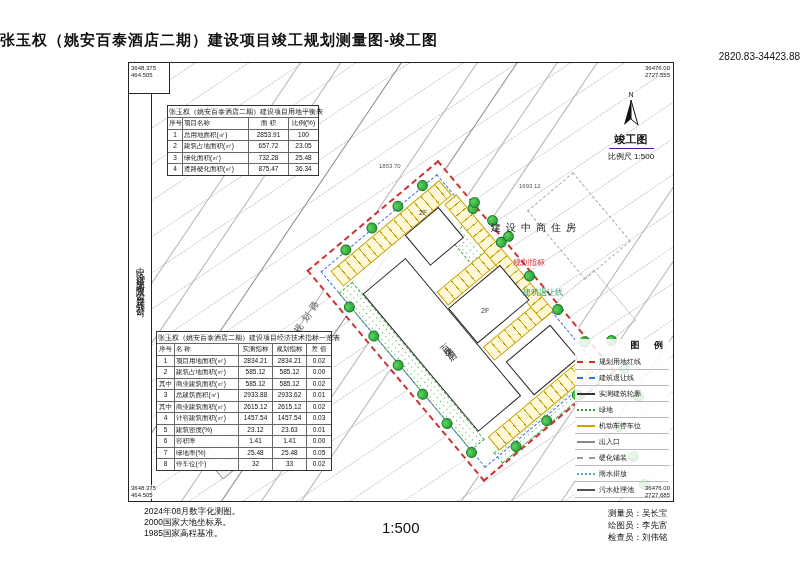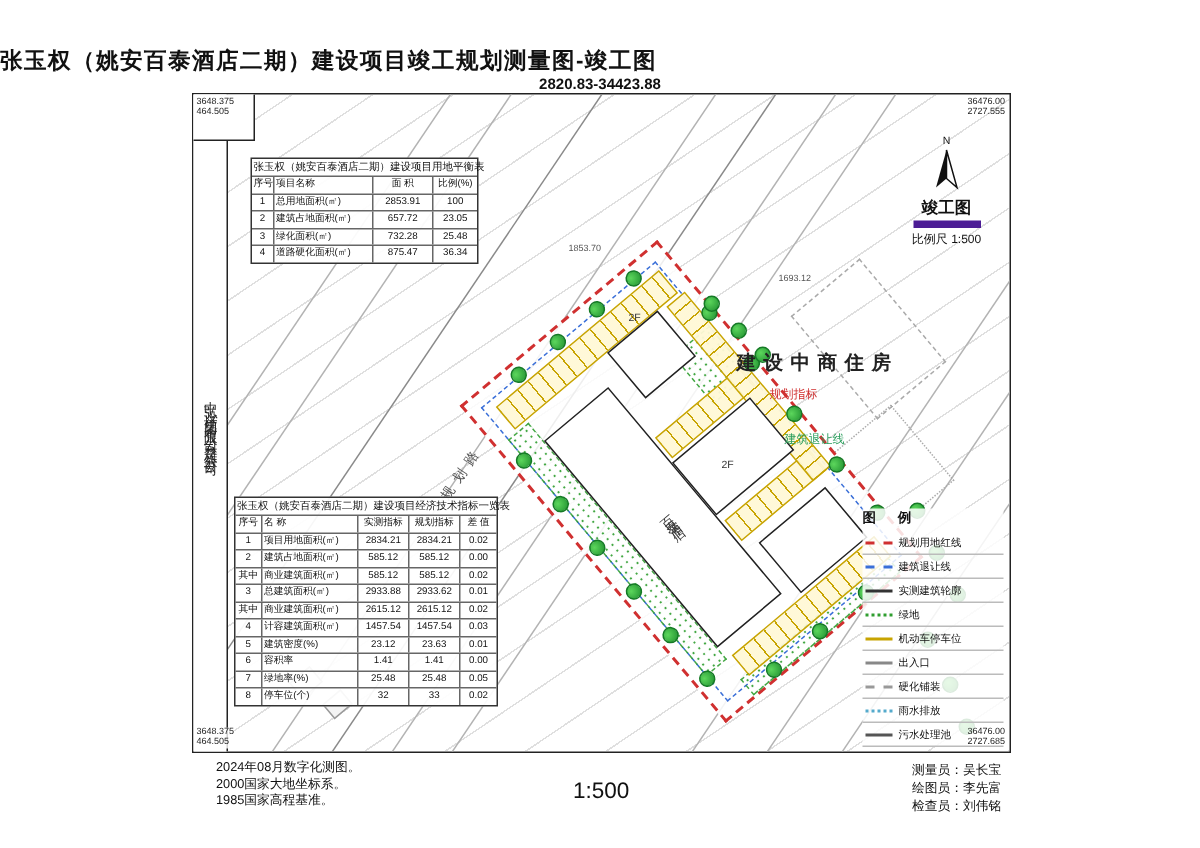--- a/index.html
+++ b/index.html
@@ -1,20 +1,20 @@
 <!DOCTYPE html>
 <html><head>
 <meta charset="utf-8">
 <style>
   html,body{margin:0;padding:0;background:#fff;}
   #app{position:relative;width:800px;height:565px;background:#fff;overflow:hidden;
        font-family:"Liberation Sans",sans-serif;color:#111;}
   .title{position:absolute;top:31px;left:0;width:100%;text-align:left;
          font-size:15px;font-weight:bold;letter-spacing:1px;}
-  .subtitle{position:absolute;top:51px;left:0;width:100%;text-align:center;font-size:10px;font-weight:bold;}
+  .subtitle{position:absolute;top:51px;left:0;width:100%;text-align:right;font-size:10px;}
   #frame{position:absolute;left:128px;top:62px;width:544px;height:438px;border:1px solid #222;}
   #strip{position:absolute;left:0;top:0;width:22px;height:100%;border-right:1px solid #222;
          display:flex;align-items:center;justify-content:center;background:#fff;z-index:5;}
   .vtext{writing-mode:vertical-rl;text-orientation:upright;font-size:9px;letter-spacing:3px;color:#222;}
   .corner{position:absolute;font-size:6px;line-height:7px;color:#222;z-index:6;}
   .corner.tl{left:0;top:0;width:36px;height:26px;border-right:1px solid #222;border-bottom:1px solid #222;padding:2px;background:#fff;}
   .corner.bl{left:2px;bottom:2px;background:rgba(255,255,255,.8);}
   .corner.tr{right:3px;top:2px;text-align:right;}
   .corner.br{right:3px;bottom:2px;text-align:right;}
   #map{position:absolute;left:22px;top:0;width:522px;height:438px;overflow:hidden;}
@@ -30,35 +30,35 @@
       background-size:5px 5px;border:1px dashed #2f9e2f;opacity:.9;}
   .park{position:absolute;border:1px solid #c8a400;
         background:repeating-linear-gradient(90deg,rgba(255,248,214,.95) 0 8px,#c8a400 8px 9px);}
   .park.v{background:repeating-linear-gradient(0deg,rgba(255,248,214,.95) 0 8px,#c8a400 8px 9px);}
   .bldg{position:absolute;background:#fff;border:1.5px solid #222;box-sizing:border-box;}
   .hlabel{width:100%;height:100%;display:flex;align-items:center;justify-content:center;}
   .hlabel span{writing-mode:vertical-rl;text-orientation:upright;font-size:9px;letter-spacing:3px;color:#333;}
   .tree{position:absolute;width:11px;height:11px;border-radius:50%;
         background:radial-gradient(circle at 35% 35%,#5cd65c,#1f8f2f);border:1px solid #157a26;box-sizing:border-box;}
   .maplbl{position:absolute;z-index:3;white-space:nowrap;}
-  .lbl-neighbor{left:340px;top:170px;font-size:13px;letter-spacing:5px;color:#222;font-weight:bold;}
+  .lbl-neighbor{left:340px;top:158px;font-size:10px;letter-spacing:5px;color:#222;}
   .lbl-red{left:362px;top:194px;font-size:8px;color:#d03030;}
   .lbl-setb{left:372px;top:224px;font-size:8px;color:#2a9d5c;}
   .lbl-2f-a{left:268px;top:146px;font-size:7px;color:#333;}
   .lbl-2f-b{left:330px;top:244px;font-size:7px;color:#333;}
   .dim-a{left:228px;top:100px;font-size:6px;color:#555;}
   .dim-b{left:368px;top:120px;font-size:6px;color:#555;}
   .road-label{left:140px;top:266px;transform:rotate(-56deg);transform-origin:0 0;
               font-size:9px;letter-spacing:5px;color:#555;}
   .north{position:absolute;left:438px;top:28px;width:84px;text-align:center;z-index:3;}
   .north .n{font-size:7px;line-height:8px;}
-  .north .dlabel{font-size:11px;font-weight:bold;border-bottom:5px solid #4c1d95;display:inline-block;padding:0 6px 1px;}
+  .north .dlabel{font-size:11px;font-weight:bold;border-bottom:1px solid #4c1d95;display:inline-block;padding:0 6px 1px;}
   .north .slabel{font-size:8px;margin-top:2px;}
   .legend{position:absolute;left:424px;top:276px;width:94px;z-index:4;background:rgba(255,255,255,.85);}
-  .legend-title{font-size:9px;font-weight:bold;text-align:left;letter-spacing:6px;padding-bottom:2px;}
+  .legend-title{font-size:9px;font-weight:bold;text-align:right;letter-spacing:6px;padding-bottom:2px;}
   .leg-row{display:flex;align-items:center;height:15px;border-bottom:1px solid #bbb;}
   .leg-sym{width:18px;height:0;margin:0 4px 0 2px;flex:none;}
   .leg-label{font-size:7px;white-space:nowrap;}
   .tbl{position:absolute;z-index:4;background:rgba(255,255,255,.93);border:1px solid #333;
        font-size:6.5px;line-height:1;color:#111;}
   .tbl-title{font-size:7px;text-align:center;padding:2px 1px;white-space:nowrap;}
   .trow{display:flex;border-top:1px solid #666;}
   .tc{padding:2px 1px;border-left:1px solid #666;overflow:hidden;white-space:nowrap;text-align:center;box-sizing:border-box;}
   .tc:first-child{border-left:none;}
   #land-tbl{left:16px;top:42px;width:150px;}

